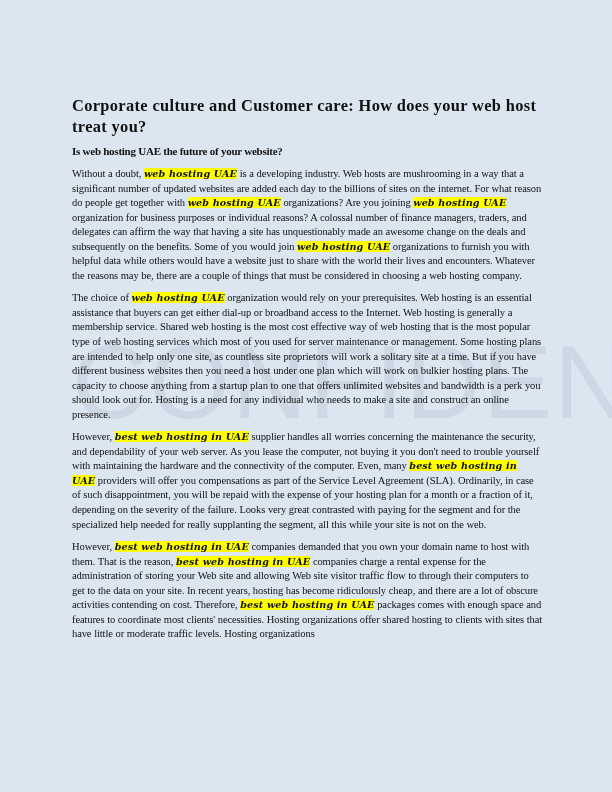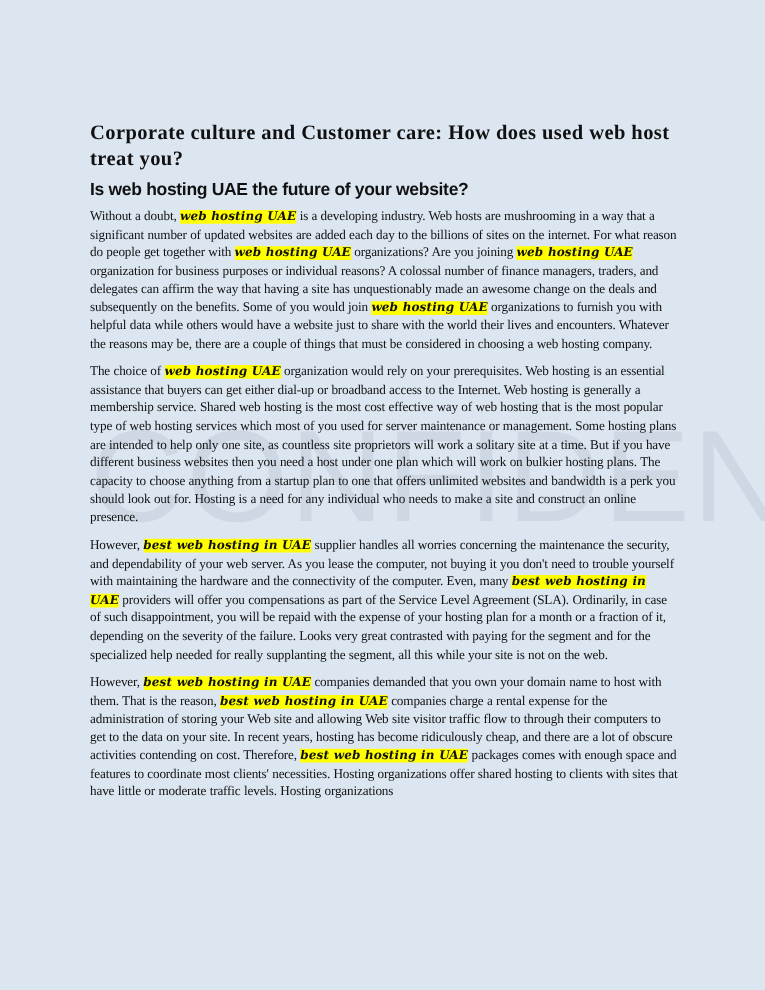--- a/index.html
+++ b/index.html
@@ -40,22 +40,22 @@
   }
   h1 {
     font-family: "Liberation Serif", "DejaVu Serif", serif;
     font-size: 16.4px;
     font-weight: 700;
     line-height: 21px;
     margin: 0 0 7px 0;
     letter-spacing: 0.35px;
   }
   h2 {
-    font-family: Liberation Sans, sans-serif;
-    font-size: 14px;
+    font-family: Liberation Serif, serif;
+    font-size: 11px;
     font-weight: 700;
     line-height: 14px;
     margin: 0 0 9px 0;
     letter-spacing: -0.25px;
   }
   p {
     font-size: 10.55px;
     line-height: 14.55px;
     margin: 0 0 8px 0;
     letter-spacing: -0.12px;
@@ -70,21 +70,21 @@
     letter-spacing: 0.1px;
   }
   .sec2 { margin-top: 1px; }
 </style>
 </head>
 <body>
 
 <div class="watermark">CONFIDENTIAL</div>
 
 <div class="page">
-  <h1>Corporate culture and Customer care: How does used web host treat you?</h1>
+  <h1>Corporate culture and Customer care: How does your web host treat you?</h1>
 
   <h2>Is web hosting UAE the future of your website?</h2>
 
   <p><span>Without a doubt, </span><span class="hl">web hosting UAE</span><span> is a developing industry. Web hosts are mushrooming in a way that a significant number of updated websites are added each day to the billions of sites on the internet. For what reason do people get together with </span><span class="hl">web hosting UAE</span><span> organizations? Are you joining </span><span class="hl">web hosting UAE</span><span> organization for business purposes or individual reasons? A colossal number of finance managers, traders, and delegates can affirm the way that having a site has unquestionably made an awesome change on the deals and subsequently on the benefits. Some of you would join </span><span class="hl">web hosting UAE</span><span> organizations to furnish you with helpful data while others would have a website just to share with the world their lives and encounters. Whatever the reasons may be, there are a couple of things that must be considered in choosing a web hosting company.</span></p>
 
   <p><span>The choice of </span><span class="hl">web hosting UAE</span><span> organization would rely on your prerequisites. Web hosting is an essential assistance that buyers can get either dial-up or broadband access to the Internet. Web hosting is generally a membership service. Shared web hosting is the most cost effective way of web hosting that is the most popular type of web hosting services which most of you used for server maintenance or management. Some hosting plans are intended to help only one site, as countless site proprietors will work a solitary site at a time. But if you have different business websites then you need a host under one plan which will work on bulkier hosting plans. The capacity to choose anything from a startup plan to one that offers unlimited websites and bandwidth is a perk you should look out for. Hosting is a need for any individual who needs to make a site and construct an online presence.</span></p>
 
 
   <p><span>However, </span><span class="hl">best web hosting in UAE</span><span> supplier handles all worries concerning the maintenance the security, and dependability of your web server. As you lease the computer, not buying it you don't need to trouble yourself with maintaining the hardware and the connectivity of the computer. Even, many </span><span class="hl">best web hosting in UAE</span><span> providers will offer you compensations as part of the Service Level Agreement (SLA). Ordinarily, in case of such disappointment, you will be repaid with the expense of your hosting plan for a month or a fraction of it, depending on the severity of the failure. Looks very great contrasted with paying for the segment and for the specialized help needed for really supplanting the segment, all this while your site is not on the web.</span></p>
 

